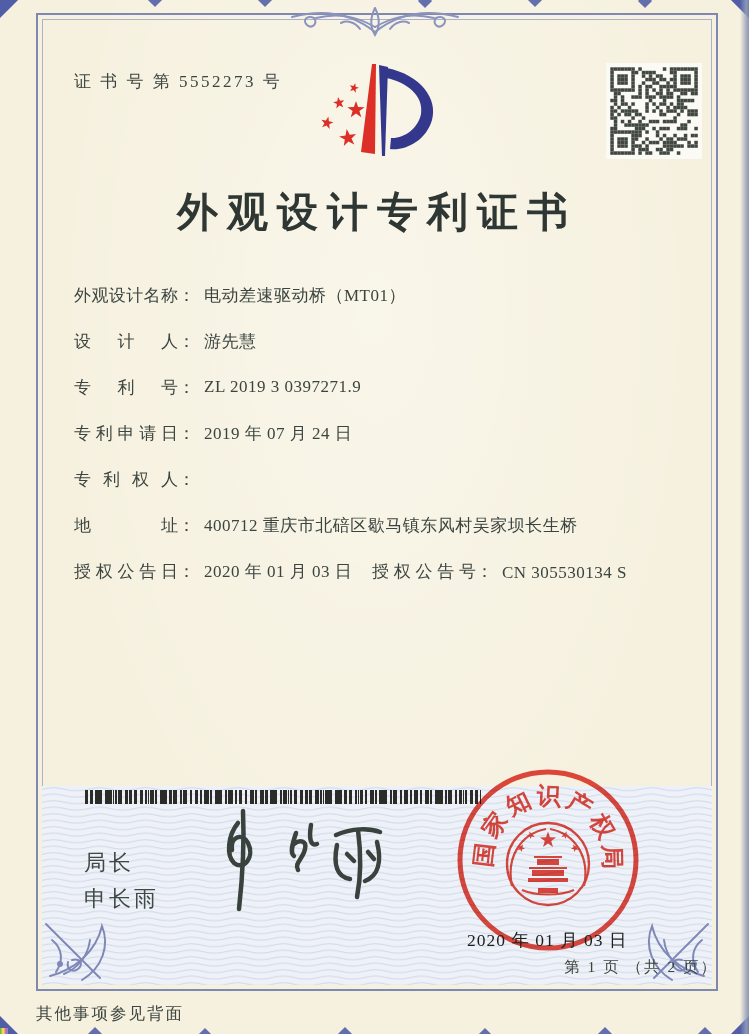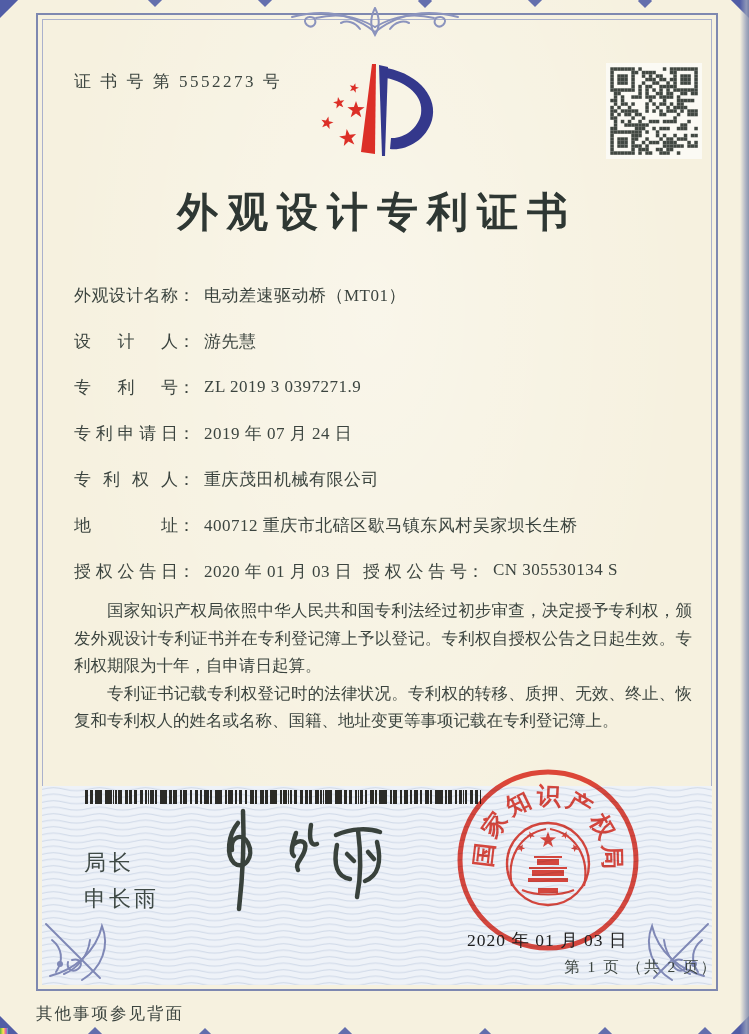--- a/index.html
+++ b/index.html
@@ -28,21 +28,21 @@
   .logo .star{fill:var(--logo-red)}
   .qr{position:absolute;left:606px;top:63px;width:96px;height:96px}
   .title{position:absolute;left:36px;top:185px;width:682px;text-align:center;
     font-size:41px;font-weight:900;letter-spacing:9px;color:var(--title-ink)}
   
   .fields{position:absolute;left:74px;top:272px;width:640px;font-size:17px}
   .field-row{height:46px;display:flex;align-items:center;position:relative}
   .field-label{display:inline-block;width:104px;text-align:justify;text-align-last:justify}
   .field-colon{display:inline-block}
   .field-value{display:inline-block;margin-left:9px;letter-spacing:.5px;white-space:nowrap}
-  .field-group2{position:absolute;left:289px;display:flex;align-items:flex-start}
+  .field-group2{position:absolute;left:298px;display:flex;align-items:flex-end}
   
   .paras{position:absolute;left:74px;top:597px;width:618px;font-size:16.5px;
     line-height:27.5px;text-align:justify}
   .paras p{text-indent:2em;margin:0}
   
   .band{position:absolute;left:42px;top:786px;width:670px;height:199px;background:var(--band-bg)}
   .band-waves{position:absolute;inset:0;width:100%;height:100%}
   .flourish{position:absolute;stroke:#7f88b6;fill:none;stroke-width:2;stroke-linecap:round}
   .corner-fl-left{left:0px;top:88px;width:112px;height:112px}
   .corner-fl-right{right:0px;top:88px;width:112px;height:112px;transform:scaleX(-1)}
@@ -462,43 +462,38 @@
       <span class="field-value">ZL 2019 3 0397271.9</span>
     </div>
     <div class="field-row">
       <span class="field-label">专利申请日</span>
         <span class="field-colon">：</span>
       <span class="field-value">2019 年 07 月 24 日</span>
     </div>
     <div class="field-row">
       <span class="field-label">专利权人</span>
         <span class="field-colon">：</span>
-      <span class="field-value">重庆茂田机械有限公司</span>
     </div>
     <div class="field-row">
       <span class="field-label">地址</span>
         <span class="field-colon">：</span>
       <span class="field-value">400712 重庆市北碚区歇马镇东风村吴家坝长生桥</span>
     </div>
     <div class="field-row">
       <span class="field-label">授权公告日</span>
         <span class="field-colon">：</span>
       <span class="field-value">2020 年 01 月 03 日</span>
       <span class="field-group2">
         <span class="field-label">授权公告号</span>
           <span class="field-colon">：</span>
         <span class="field-value">CN 305530134 S</span>
       </span>
     </div>
   </div>
 
-  <div class="paras">
-    <p>国家知识产权局依照中华人民共和国专利法经过初步审查，决定授予专利权，颁发外观设计专利证书并在专利登记簿上予以登记。专利权自授权公告之日起生效。专利权期限为十年，自申请日起算。</p>
-    <p>专利证书记载专利权登记时的法律状况。专利权的转移、质押、无效、终止、恢复和专利权人的姓名或名称、国籍、地址变更等事项记载在专利登记簿上。</p>
-  </div>
 
   <div class="band">
     <svg class="band-waves" preserveAspectRatio="none">
       <defs>
         <pattern id="wv" width="46" height="6.5" patternUnits="userSpaceOnUse">
           <path d="M0,3.2 Q11.5,0.2 23,3.2 T46,3.2" fill="none" stroke="var(--wave)" stroke-width="1"></path>
         </pattern>
       </defs>
       <rect width="100%" height="100%" fill="url(#wv)"></rect>
     </svg>

